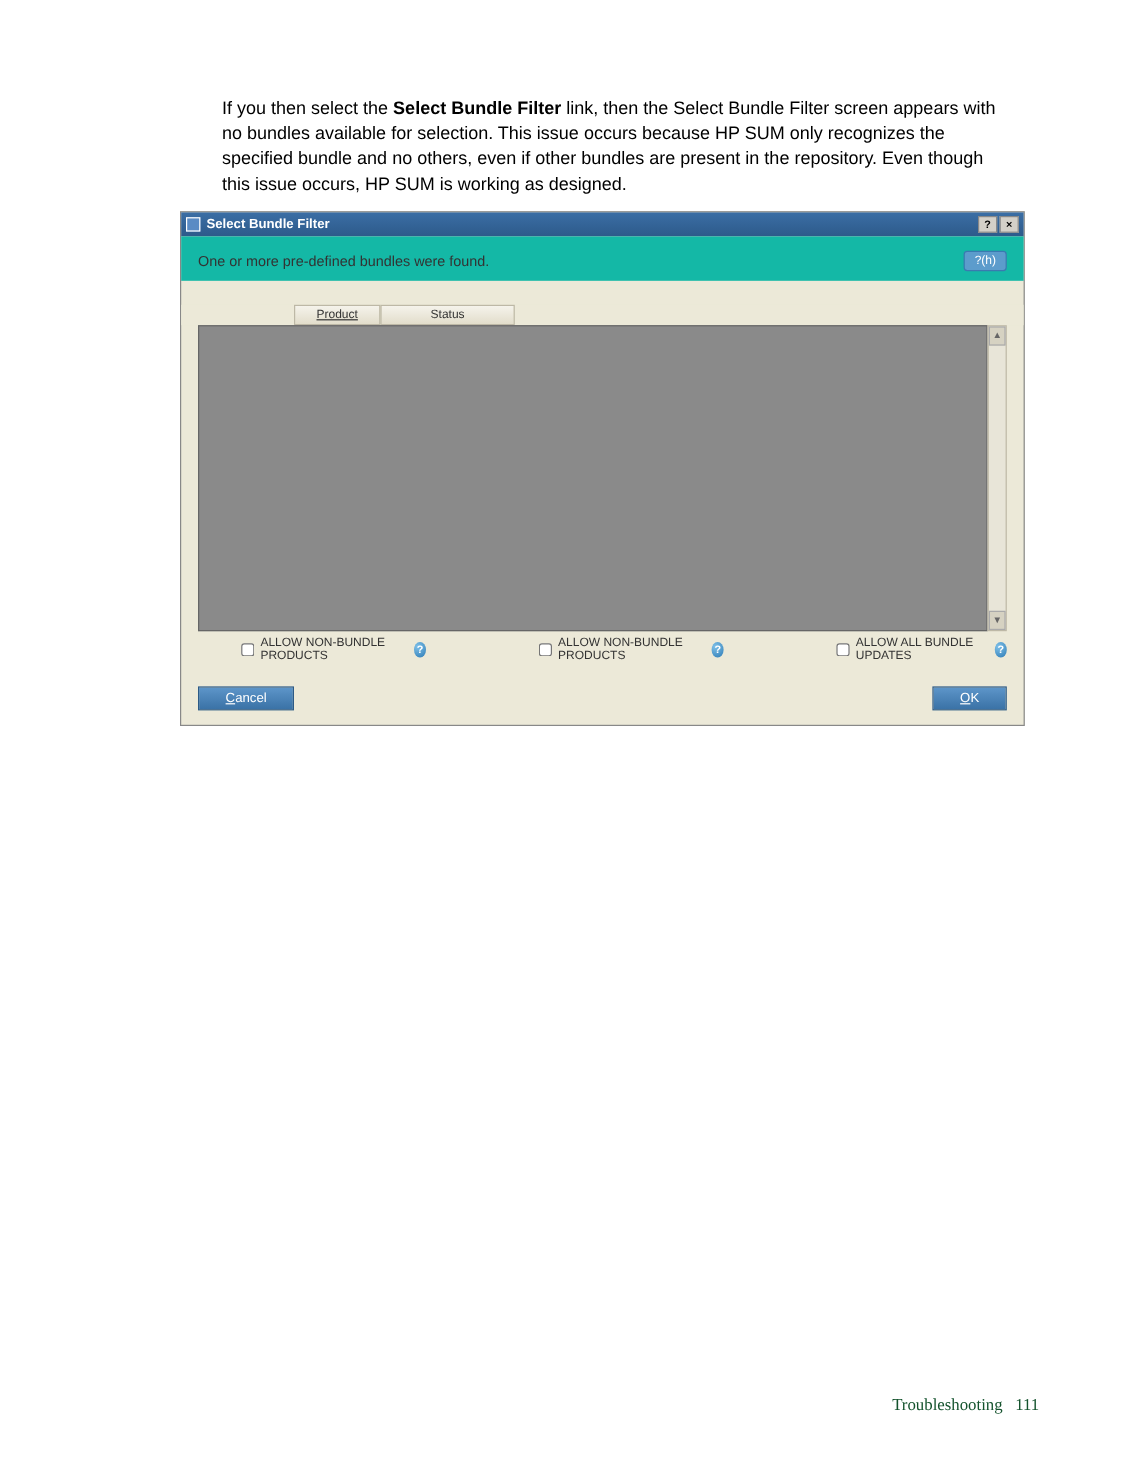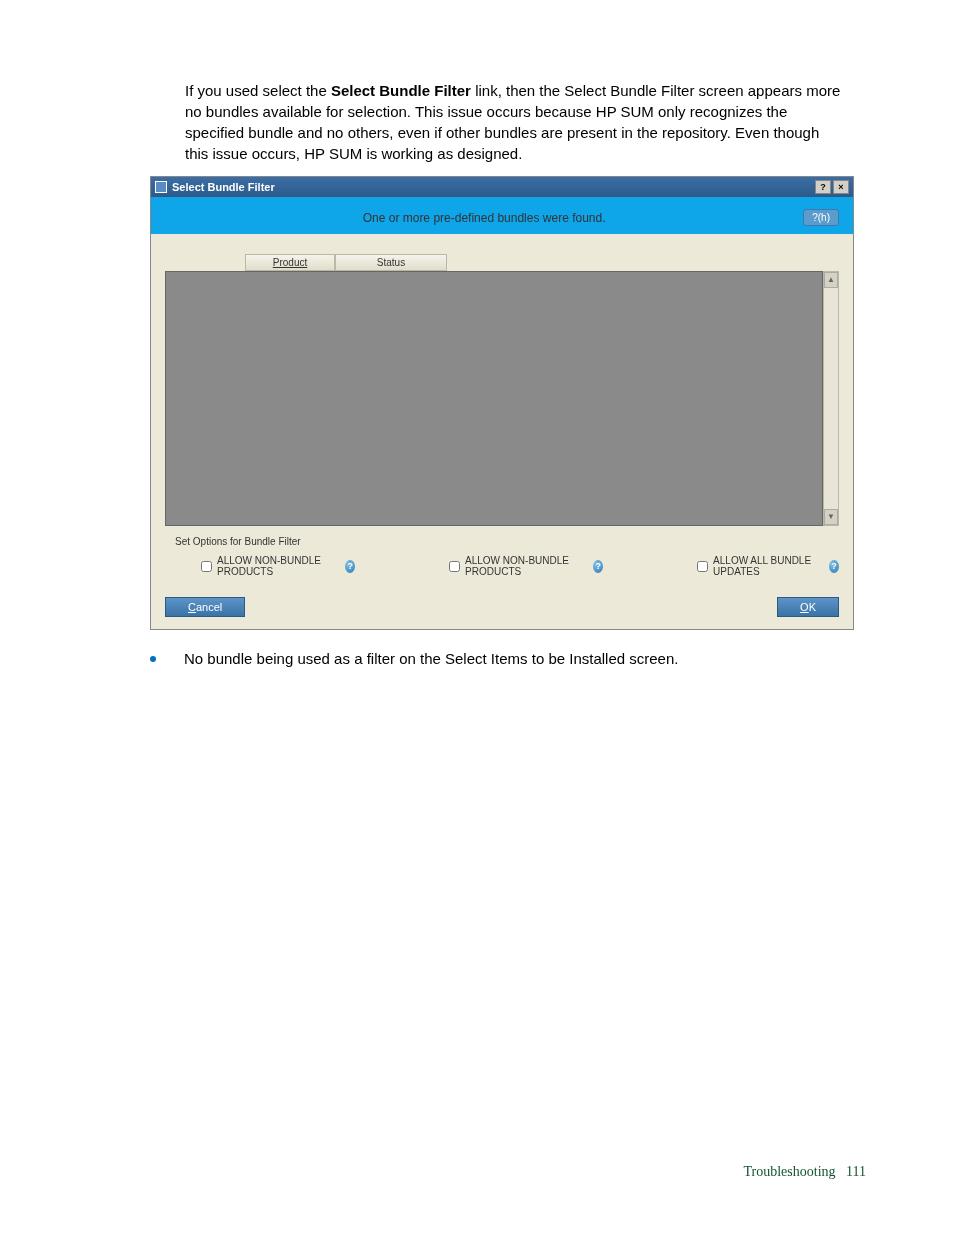--- a/index.html
+++ b/index.html
@@ -53,25 +53,24 @@
     height: 14px;
     background: #d4d0c8;
     border: 1px solid #888;
     margin-left: 2px;
     font-size: 9px;
     text-align: center;
     line-height: 12px;
     color: #000;
   }
   .content-top {
-    background: #0ea5e9;
+    background: #14b8a6;
     padding: 12px 14px 8px 14px;
     display: flex;
     align-items: center;
-    text-align: center;
   }
   .content-top .msg { flex: 1; font-size: 12px; }
   .badge {
     background: #5c9ccc;
     color: #fff;
     border-radius: 3px;
     padding: 2px 8px;
     font-size: 10px;
     border: 1px solid #3a7ab0;
   }
@@ -82,21 +81,21 @@
     margin-top: 20px;
   }
   .th-spacer { width: 80px; }
   .th {
     background: linear-gradient(to bottom, #f5f3eb, #e2ddcb);
     border: 1px solid #bdb8a6;
     font-size: 10px;
     text-align: center;
     padding: 2px 0;
   }
-  .th.product { width: 90px; text-decoration: underline; }
+  .th.product { width: 72px; text-decoration: underline; }
   .th.status { width: 112px; }
   .tablebody-wrap {
     display: flex;
     padding: 0 14px 0 14px;
   }
   .tablebody {
     flex: 1;
     height: 255px;
     background: #8a8a8a;
     border: 1px solid #666;
@@ -186,21 +185,21 @@
     font-size: 14px;
     color: #14532d;
     font-family: Liberation Serif, serif;
   }
 </style>
 </head>
 <body>
 
 <div class="page">
   <p class="para">
-    <span>If you used select the </span><span class="bold">Select Bundle Filter</span><span> link, then the Select Bundle Filter screen appears more no bundles available for selection. This issue occurs because HP SUM only recognizes the specified bundle and no others, even if other bundles are present in the repository. Even though this issue occurs, HP SUM is working as designed.</span>
+    <span>If you then select the </span><span class="bold">Select Bundle Filter</span><span> link, then the Select Bundle Filter screen appears with no bundles available for selection. This issue occurs because HP SUM only recognizes the specified bundle and no others, even if other bundles are present in the repository. Even though this issue occurs, HP SUM is working as designed.</span>
   </p>
 
   <div class="screenshot">
     <div class="titlebar">
       <div class="appicon"></div>
       <span>Select Bundle Filter</span>
       <div class="spacer"></div>
       <div class="winbtn">?</div>
       <div class="winbtn">×</div>
     </div>
@@ -218,21 +217,20 @@
 
     <div class="tablebody-wrap">
       <div class="tablebody"></div>
       <div class="scrollbar">
         <div class="scrollbtn">▲</div>
         <div class="scrolltrack"></div>
         <div class="scrollbtn">▼</div>
       </div>
     </div>
 
-    <div class="options-label">Set Options for Bundle Filter</div>
 
     <div class="options-row">
       <label class="opt">
         <input type="checkbox" style="">
         <span>ALLOW NON-BUNDLE PRODUCTS</span>
         <span class="help-icon">?</span>
       </label>
       <label class="opt">
         <input type="checkbox" style="">
         <span>ALLOW NON-BUNDLE PRODUCTS</span>
@@ -245,21 +243,17 @@
       </label>
     </div>
 
     <div class="button-row">
       <button class="btn"><span class="underline">C</span><span>ancel</span></button>
       <div class="spacer"></div>
       <button class="btn"><span class="underline">O</span><span>K</span></button>
     </div>
   </div>
 
-  <div class="bullet-row">
-    <div class="bullet"></div>
-    <span class="bullet-text">No bundle being used as a filter on the Select Items to be Installed screen.</span>
-  </div>
 </div>
 
 <div class="footer">
   <span>Troubleshooting</span>&nbsp;&nbsp;&nbsp;<span>111</span>
 </div>
 
 </body></html>

